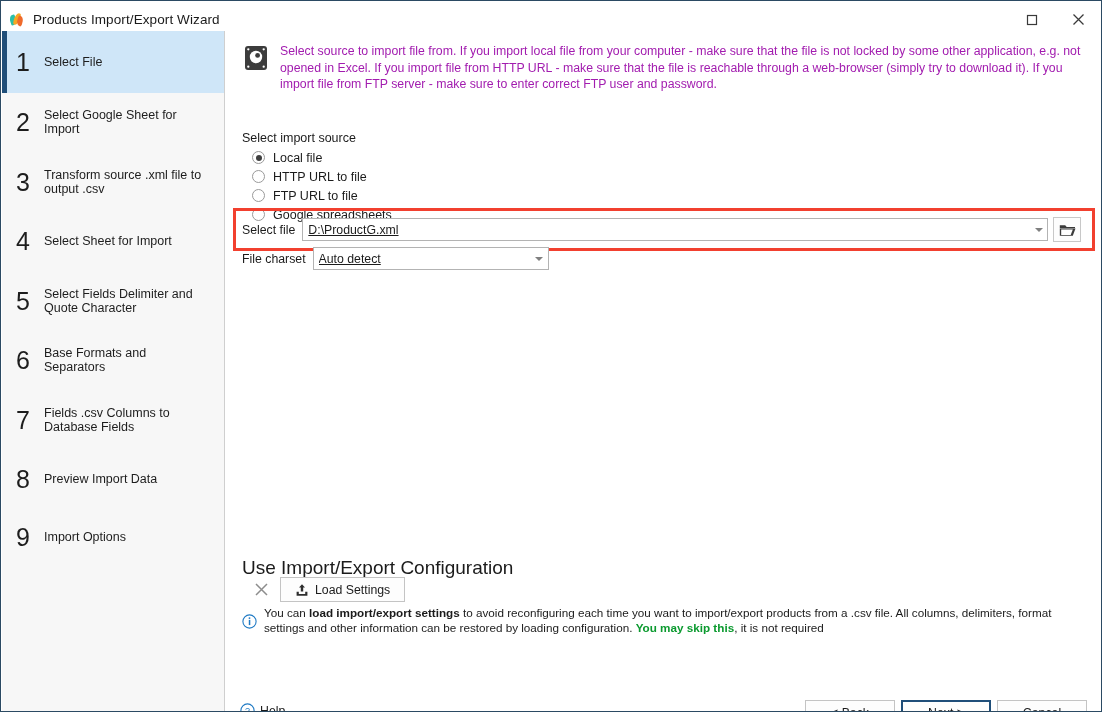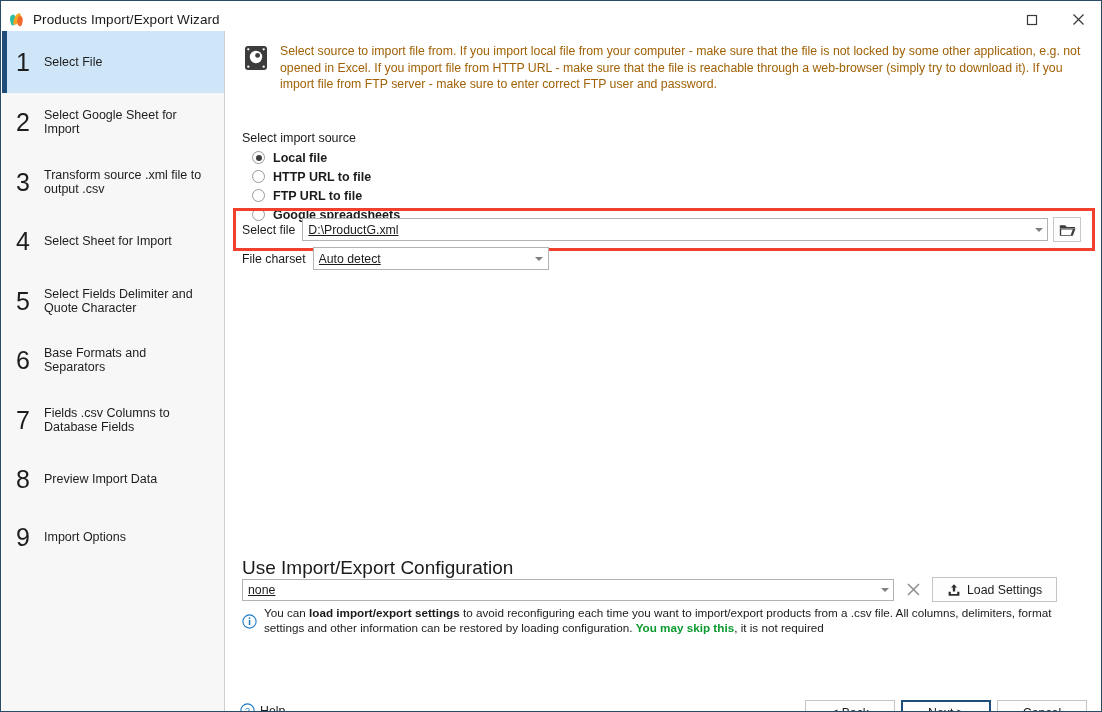--- a/index.html
+++ b/index.html
@@ -120,21 +120,21 @@
     position: absolute; left: 16px; top: 12px;
     width: 845px;
     display: flex; align-items: flex-start;
   }
   .disk-icon {
     width: 28px; height: 28px; flex: none;
     margin-right: 10px; margin-top: 1px;
   }
   .desc-text {
     font-size: 12.3px;
-    color: #a16207;
+    color: #a21caf;
     line-height: 16.5px;
     max-width: 805px;
   }
 
   
   .group-title {
     position: absolute; left: 16px; top: 100px;
     font-size: 12.5px; color: #1b1b1b;
   }
   .radios {
@@ -152,21 +152,21 @@
     margin-right: 8px;
     position: relative;
   }
   .radio-row.checked .radio-mark::after {
     content: "";
     position: absolute; left: 2.5px; top: 2.5px;
     width: 6px; height: 6px;
     border-radius: 50%;
     background: #3f3f3f;
   }
-  .radio-label { font-size: 12.5px; color: #1b1b1b; font-weight: bold; }
+  .radio-label { font-size: 12.5px; color: #1b1b1b; }
 
   
   .highlight-box {
     position: absolute;
     left: 7px; top: 177px;
     width: 862px; height: 43px;
     border: 3px solid #f2402f;
     background: transparent;
   }
 
@@ -411,26 +411,20 @@
         <span class="val">Auto detect</span>
         <span class="arrow">
             <i></i>
           </span>
       </div>
     </div>
 
     <div class="cfg-title">Use Import/Export Configuration</div>
 
     <div class="cfg-row">
-      <div class="combo cfg-combo">
-        <span class="val">none</span>
-        <span class="arrow">
-            <i></i>
-          </span>
-      </div>
       <div class="x-btn">
         <svg width="15" height="15" viewBox="0 0 15 15" aria-hidden="true">
           <path d="M2 2 L13 13 M13 2 L2 13" stroke="#8d8d8d" stroke-width="1.5" fill="none"></path>
         </svg>
       </div>
       <div class="load-btn">
         <span class="up-icon">
           <svg width="14" height="14" viewBox="0 0 14 14" aria-hidden="true">
             <path d="M7 1.3 L10 4.6 H8.2 V8.4 H5.8 V4.6 H4 z" fill="#2e2e2e"></path>
             <path d="M1.6 8.8 h2.2 v2.1 h6.4 V8.8 h2.2 v4.0 H1.6 z" fill="#2e2e2e"></path>

